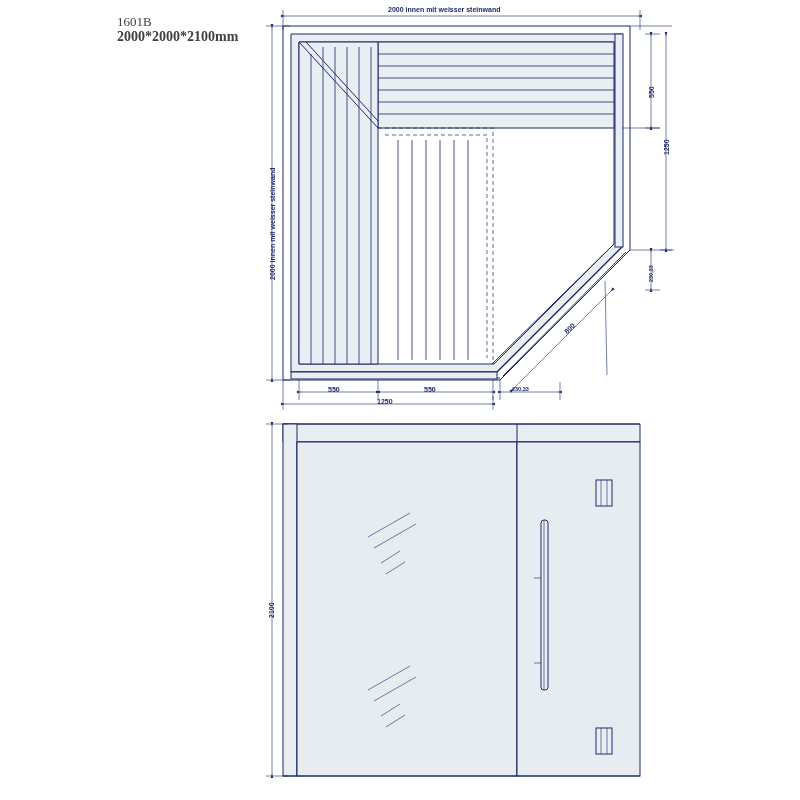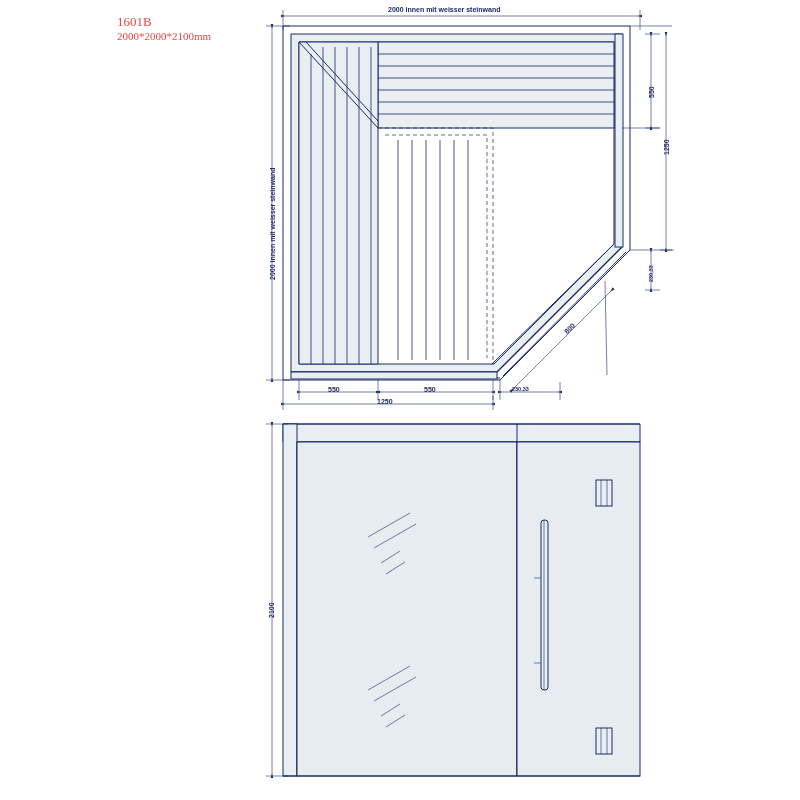--- a/index.html
+++ b/index.html
@@ -1,23 +1,23 @@
 <!DOCTYPE html>
 <html><head>
 <meta charset="utf-8">
 <style>
   html,body{margin:0;padding:0;background:#ffffff;}
   body{width:800px;height:800px;position:relative;overflow:hidden;
        font-family:"Liberation Sans", sans-serif;color:#1b2a6b;}
   .stage{position:absolute;left:0;top:0;width:800px;height:800px;}
   svg{position:absolute;left:0;top:0;}
-  .title-block{position:absolute;left:117px;top:14px;color:#ef4444;
+  .title-block{position:absolute;left:117px;top:14px;color:#404040;
        font-family:"Liberation Serif", serif;}
   .title-block .t1{font-size:13px;line-height:15px;}
-  .title-block .t2{font-size:11px;line-height:15px;font-weight:normal;}
+  .title-block .t2{font-size:14px;line-height:15px;font-weight:bold;}
   .lbl{position:absolute;color:#1b2a6b;font-family:"Liberation Sans", sans-serif;
        font-size:7px;white-space:nowrap;letter-spacing:0px;}
   .lbl.b{font-weight:bold;}
   .lbl.sm{font-size:5.5px;}
   .lbl.vert{transform-origin:0 0;transform:rotate(-90deg);}
   .lbl.rot{transform-origin:0 0;}
 </style>
 </head>
 <body>
 

